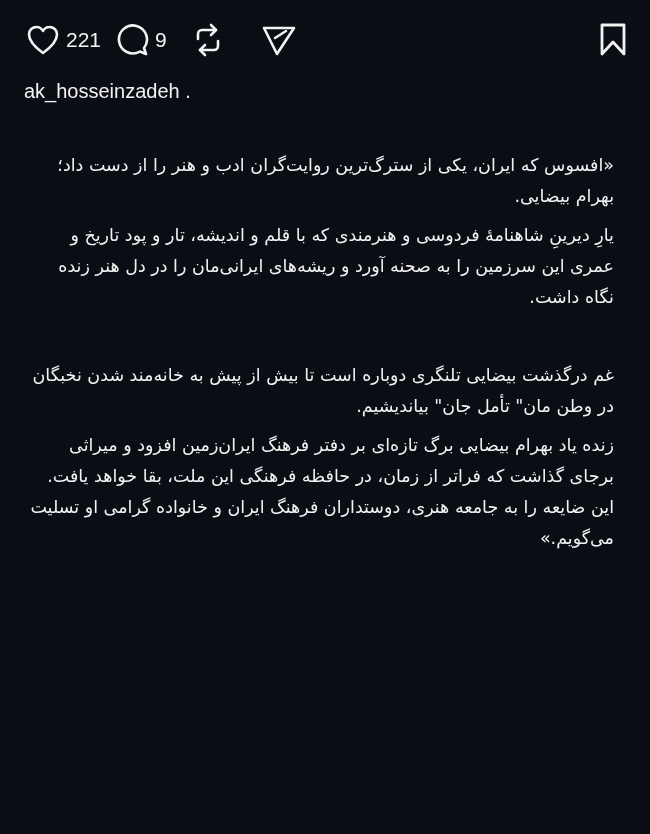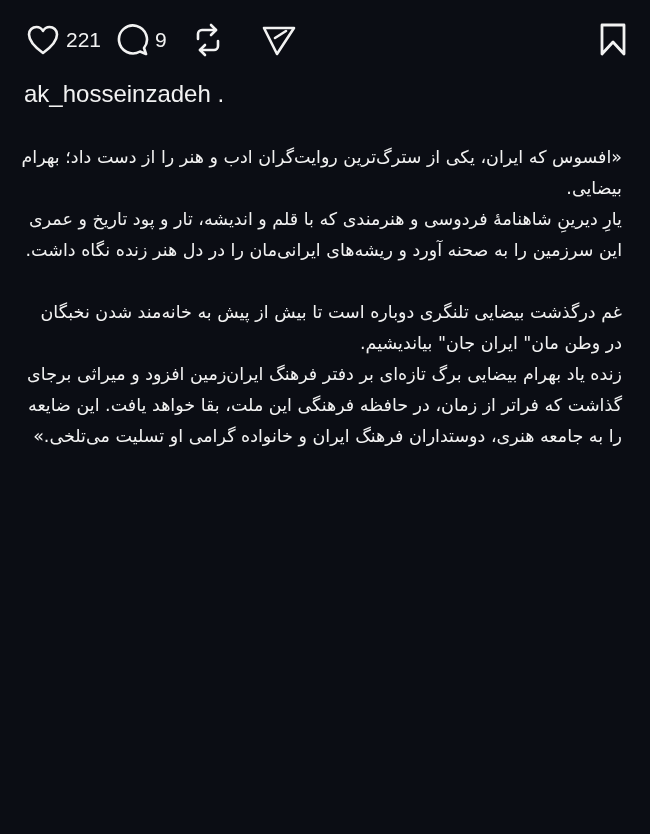--- a/index.html
+++ b/index.html
@@ -13,29 +13,29 @@
   }
   .act { display:flex; align-items:center; cursor:pointer; }
   .act svg { display:block; }
   .count { font-family:"Liberation Sans", sans-serif; font-size:21px; color:#f2f2f2; margin-left:6px; }
   .like { margin-right:14px; }
   .comment { margin-right:26px; }
   .repost { margin-right:38px; }
   .spacer { flex:1; }
   .username {
     position:absolute; top:80px; left:24px;
-    font-family:"Liberation Sans", sans-serif; font-size:24px; color:#f2f2f2;
+    font-family:"Liberation Sans", sans-serif; font-size:20px; color:#f2f2f2;
   }
   .caption {
     position:absolute; top:142px; left:20px; right:28px;
     direction:rtl; text-align:right;
     font-family:"DejaVu Sans", sans-serif; font-size:17.5px; line-height:31px;
     color:#f2f2f2; white-space:normal;
   }
-  .caption p { margin:0; }
+  .caption p { margin:8px; }
   .gap { height:31px; }
 </style>
 </head>
 <body>
 
 <div class="actions">
   <div class="act like">
     <svg width="34" height="32" viewBox="0 0 34 32">
       <path d="M17 29 C 6 21, 3 16, 3 10.5 C 3 6, 6.5 3, 10.5 3 C 13.5 3, 15.8 4.8, 17 7 C 18.2 4.8, 20.5 3, 23.5 3 C 27.5 3, 31 6, 31 10.5 C 31 16, 28 21, 17 29 Z" fill="none" stroke="#f2f2f2" stroke-width="2.6" stroke-linejoin="round"></path>
     </svg>
@@ -72,15 +72,15 @@
     </svg>
   </div>
 </div>
 
 <div class="username">ak_hosseinzadeh .</div>
 
 <div class="caption">
   <p>«افسوس که ایران، یکی از سترگ‌ترین روایت‌گران ادب و هنر را از دست داد؛ بهرام بیضایی.</p>
   <p>یارِ دیرینِ شاهنامهٔ فردوسی و هنرمندی که با قلم و اندیشه، تار و پود تاریخ و عمری این سرزمین را به صحنه آورد و ریشه‌های ایرانی‌مان را در دل هنر زنده نگاه داشت.</p>
   <div class="gap"></div>
-  <p>غم درگذشت بیضایی تلنگری دوباره است تا بیش از پیش به خانه‌مند شدن نخبگان در وطن مان" ایران جان" بیاندیشیم.</p>
-  <p>زنده یاد بهرام بیضایی برگ تازه‌ای بر دفتر فرهنگ ایران‌زمین افزود و میراثی برجای گذاشت که فراتر از زمان، در حافظه فرهنگی این ملت، بقا خواهد یافت. این ضایعه را به جامعه هنری، دوستداران فرهنگ ایران و خانواده گرامی او تسلیت می‌تلخی.»</p>
+  <p>غم درگذشت بیضایی تلنگری دوباره است تا بیش از پیش به خانه‌مند شدن نخبگان در وطن مان" تأمل جان" بیاندیشیم.</p>
+  <p>زنده یاد بهرام بیضایی برگ تازه‌ای بر دفتر فرهنگ ایران‌زمین افزود و میراثی برجای گذاشت که فراتر از زمان، در حافظه فرهنگی این ملت، بقا خواهد یافت. این ضایعه را به جامعه هنری، دوستداران فرهنگ ایران و خانواده گرامی او تسلیت می‌گویم.»</p>
 </div>
 
 </body></html>

